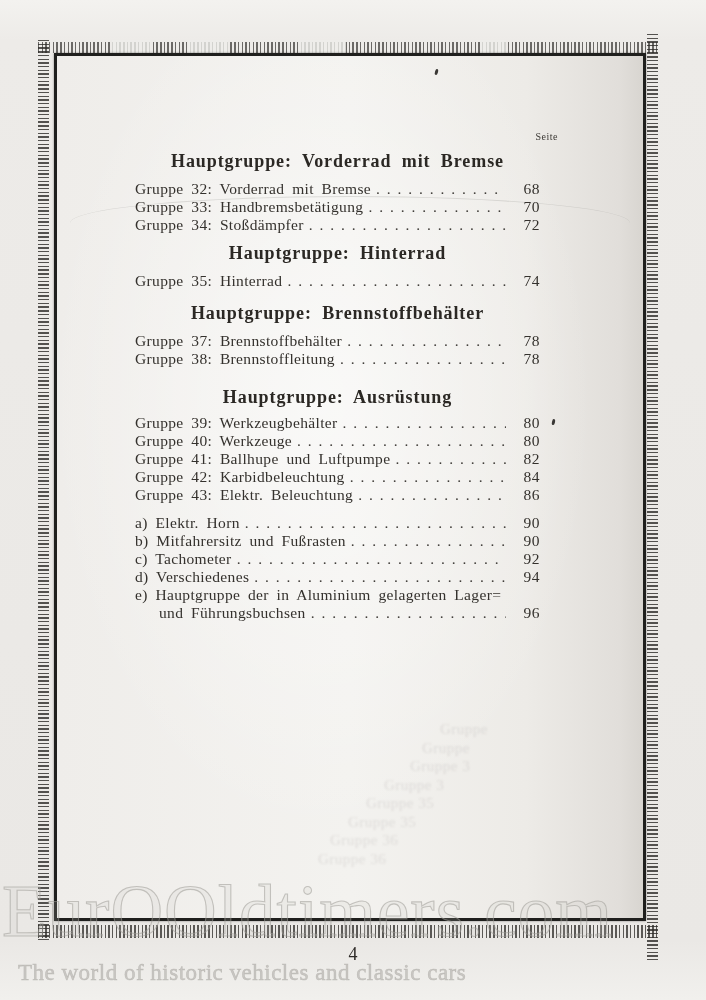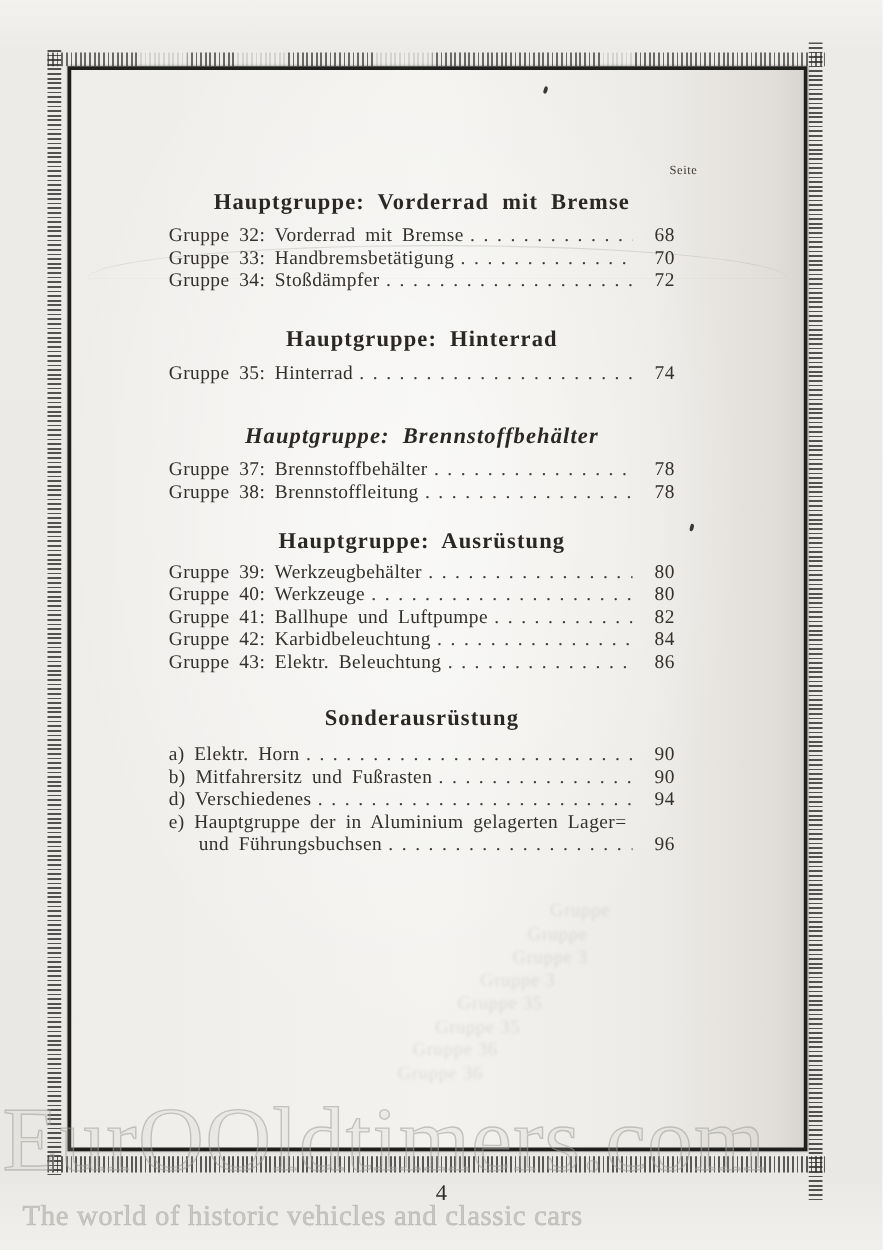--- a/index.html
+++ b/index.html
@@ -74,23 +74,23 @@
   .toc-label { letter-spacing: 0.35px; word-spacing: 3.5px; }
   .toc-dots {
     flex: 1; overflow: hidden; white-space: nowrap;
     margin: 0 8px 0 5px; color: #403d39;
   }
   .toc-dots::after {
     content: ". . . . . . . . . . . . . . . . . . . . . . . . . . . . . . . . . . . . . . . . . . . . . . . . . .";
     letter-spacing: 1.5px;
   }
   .toc-page { width: 26px; text-align: right; letter-spacing: 0.5px; }
-  .h2 { margin-top: 26px; font-family: Liberation Serif, serif; }
+  .h2 { margin-top: 8px; font-family: Liberation Serif, serif; }
   .rows2 { margin-top: 8px; }
-  .h3 { margin-top: 29px; font-style: italic; }
+  .h3 { margin-top: 12px; }
   .rows3 { margin-top: 8px; }
   .h4 { margin-top: 18px; }
   .rows4 { margin-top: 6px; }
   .h5 { margin-top: 24px; }
   .rows5 { margin-top: 10px; }
   .cont-line { padding-left: 24px; }
   .folio {
     position: absolute; left: 0; top: 944px; width: 706px;
     text-align: center; font-size: 18px; color: #2e2b28;
   }
@@ -233,31 +233,35 @@
       </div>
       <div class="toc-row">
         <span class="toc-label">Gruppe 43: Elektr. Beleuchtung</span>
         <span class="toc-dots"></span>
         <span class="toc-page">86</span>
       </div>
     </div>
   </div>
 
   <div class="sec">
-    <div class="toc-heading h5">Sonderausrüstung</div>
     <div class="rows5">
       <div class="toc-row">
         <span class="toc-label">a) Elektr. Horn</span>
         <span class="toc-dots"></span>
         <span class="toc-page">90</span>
       </div>
       <div class="toc-row">
         <span class="toc-label">b) Mitfahrersitz und Fußrasten</span>
         <span class="toc-dots"></span>
         <span class="toc-page">90</span>
+      </div>
+      <div class="toc-row">
+        <span class="toc-label">c) Tachometer</span>
+        <span class="toc-dots"></span>
+        <span class="toc-page">92</span>
       </div>
       <div class="toc-row">
         <span class="toc-label">d) Verschiedenes</span>
         <span class="toc-dots"></span>
         <span class="toc-page">94</span>
       </div>
       <div class="toc-row">
         <span class="toc-label">e) Hauptgruppe der in Aluminium gelagerten Lager=</span>
       </div>
       <div class="toc-row cont-line">

